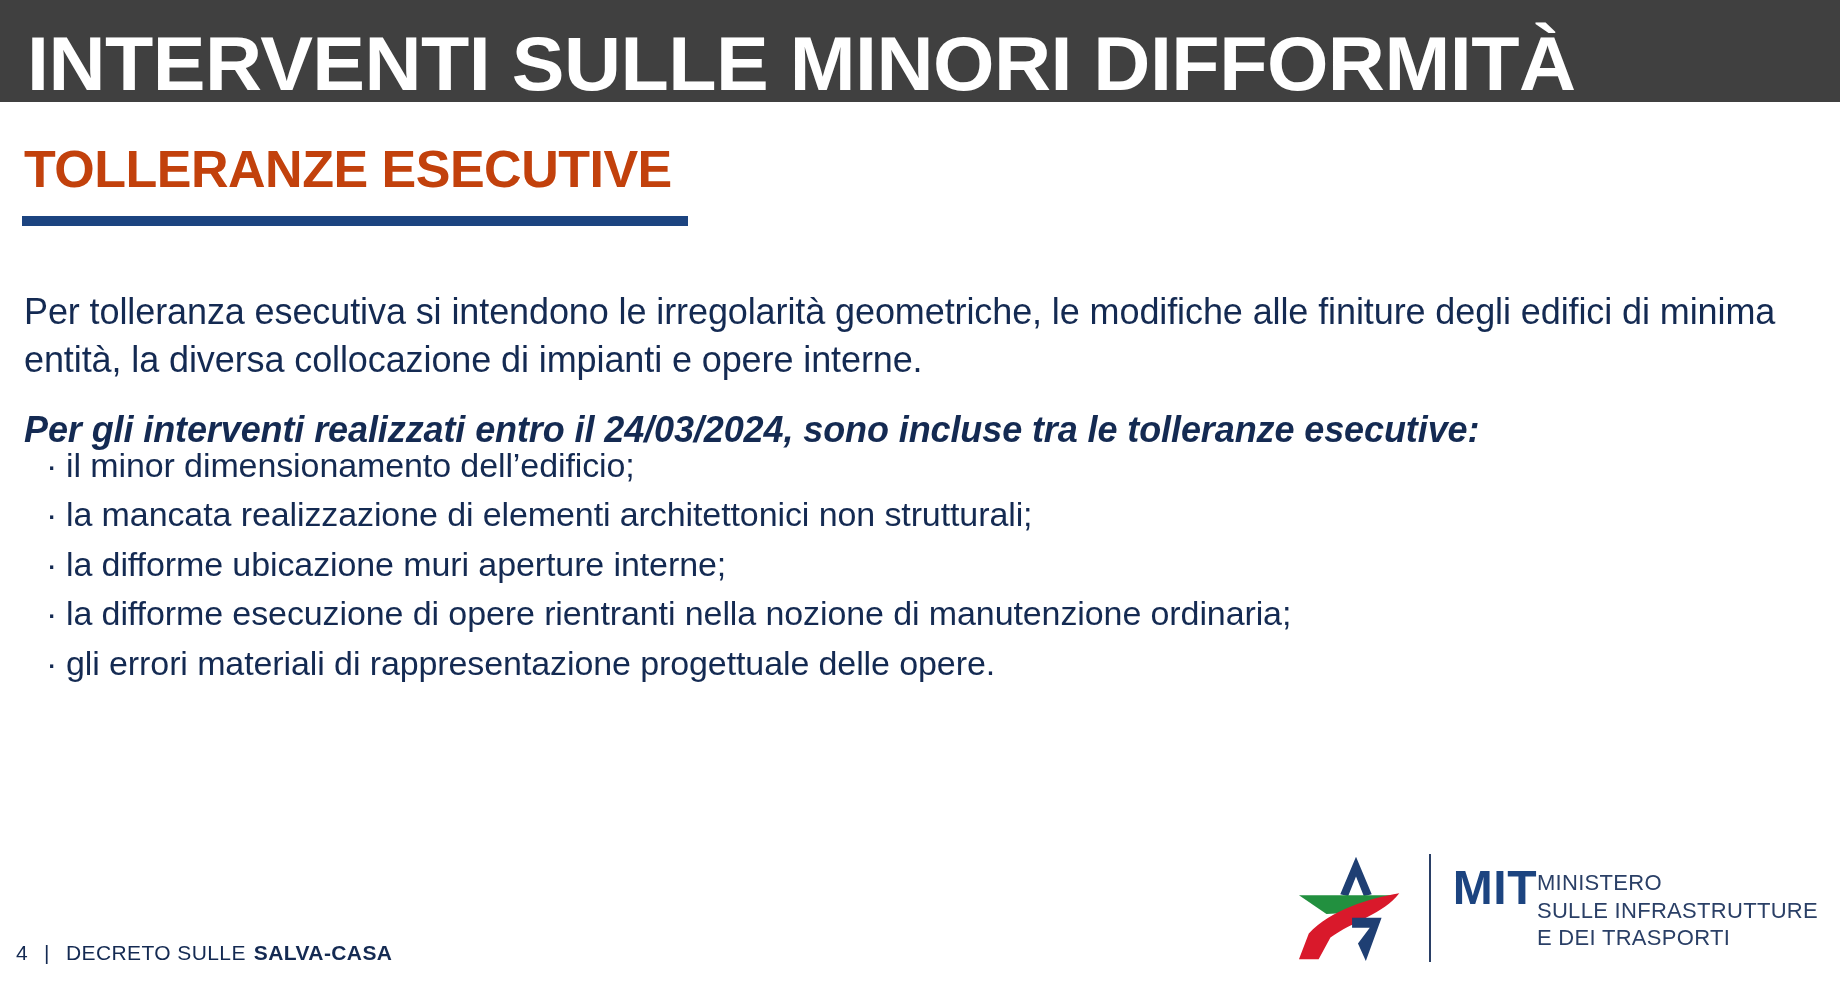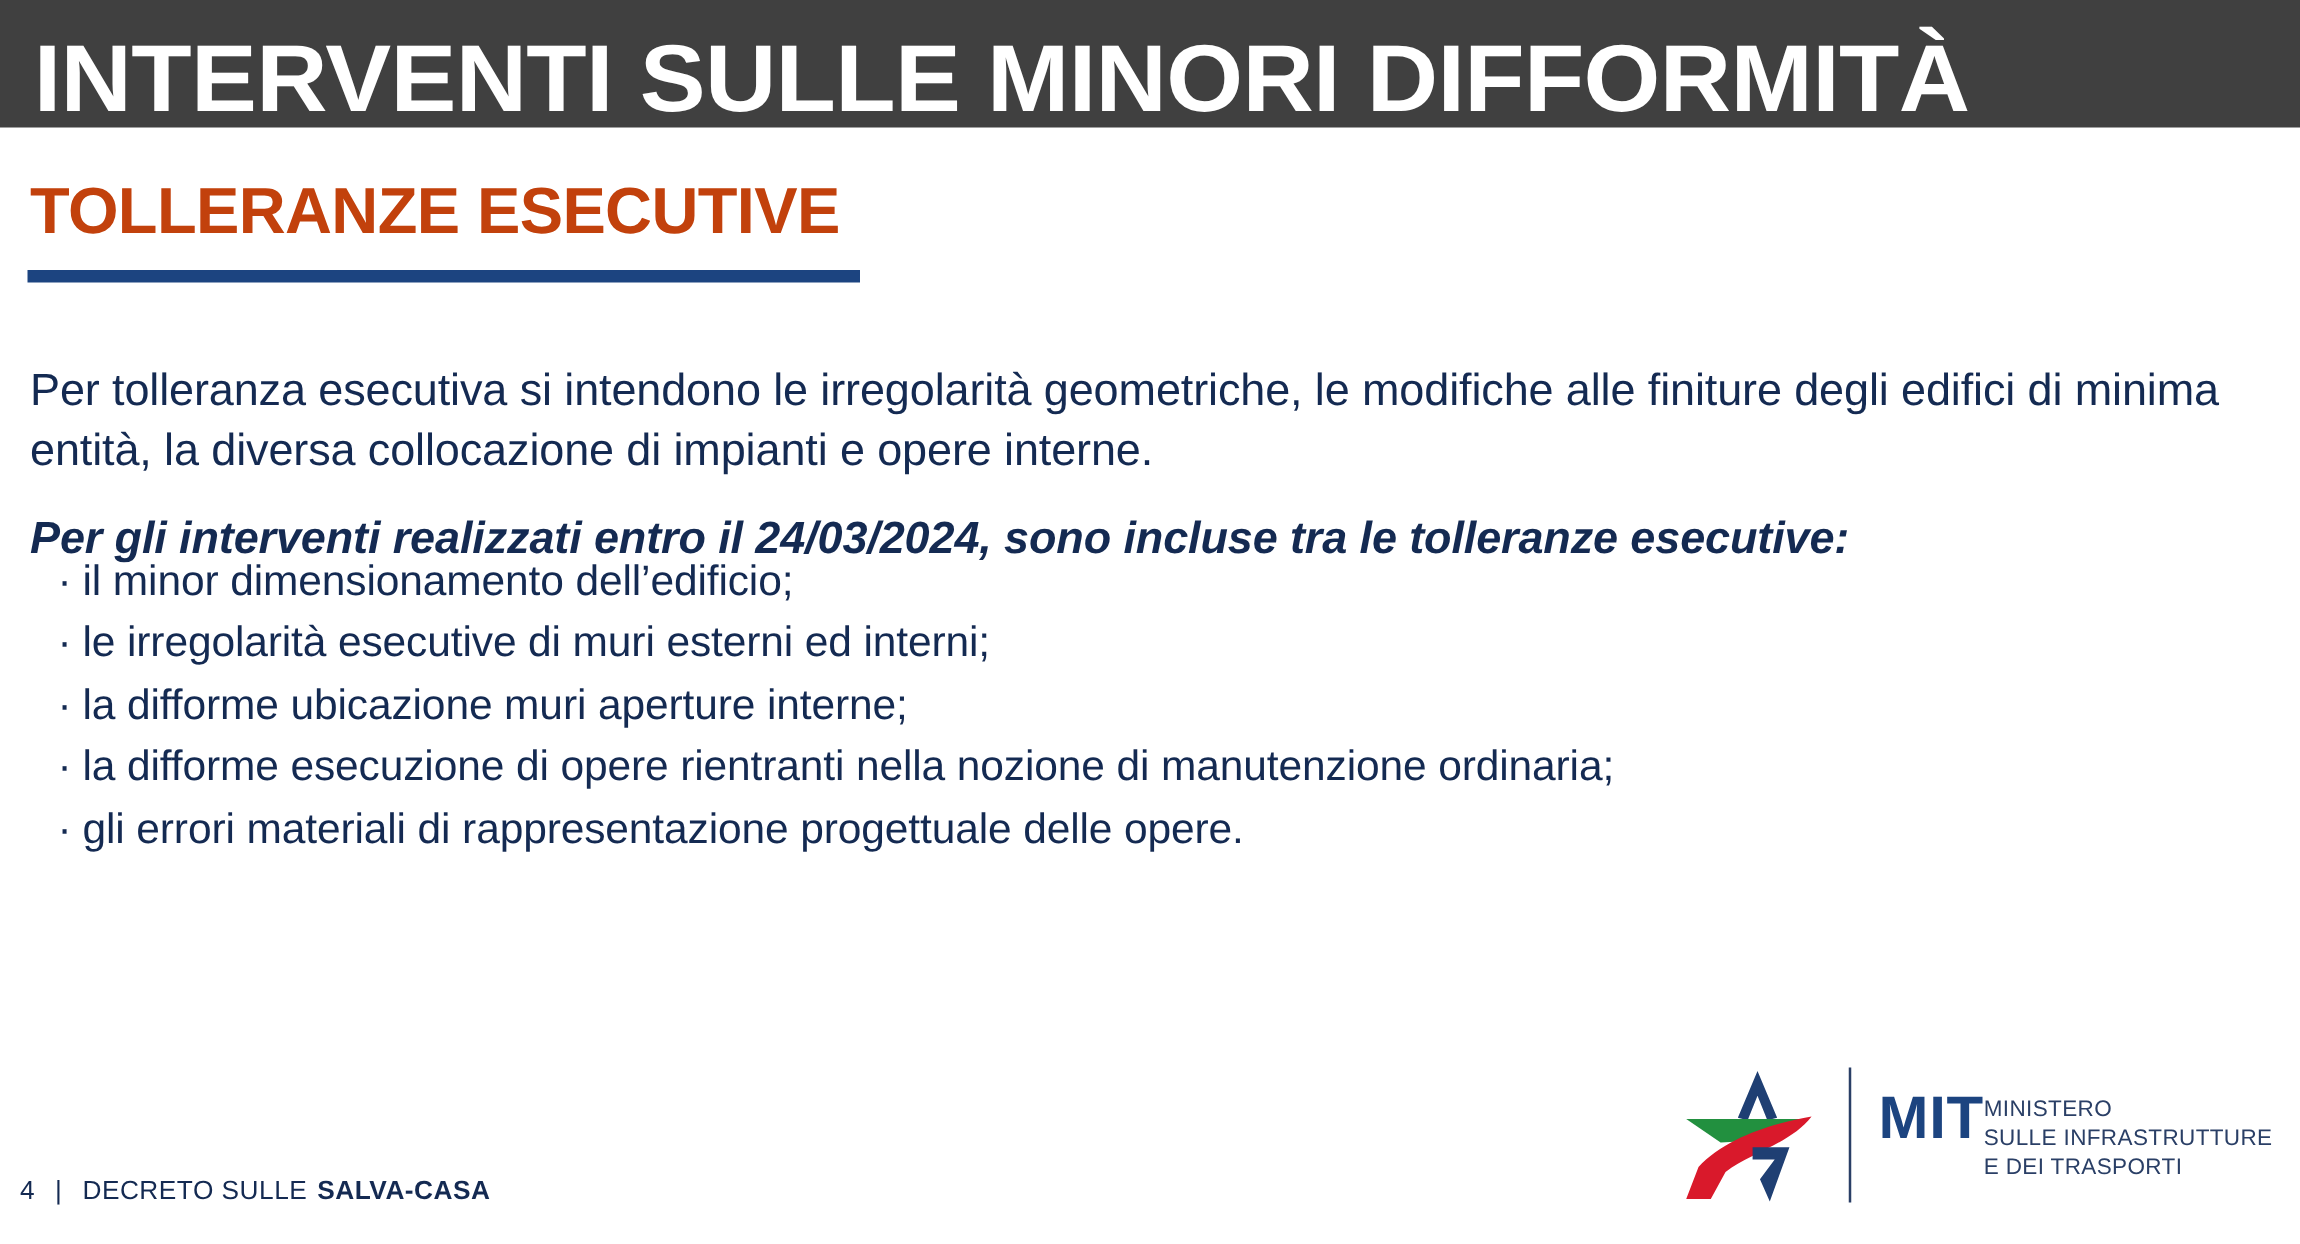--- a/index.html
+++ b/index.html
@@ -144,21 +144,21 @@
   .logo-wordmark { display: flex; flex-direction: row; justify-content: center; }
   .logo-acronym {
     color: #1c4480;
     font-size: 48px;
     font-weight: 700;
     line-height: 0.98;
     letter-spacing: 0.5px;
   }
   .logo-subtitle-line {
     color: #2a3f66;
-    font-size: 18px;
+    font-size: 22px;
     font-weight: 400;
     line-height: 1.26;
     letter-spacing: 0.3px;
   }
   .logo-subtitle-block { margin-top: 5px; }
 </style>
 </head>
 <body>
 
 <div class="header-bar">
@@ -170,21 +170,21 @@
 
 <p class="intro-paragraph">Per tolleranza esecutiva si intendono le irregolarità geometriche, le modifiche alle finiture degli edifici di minima entità, la diversa collocazione di impianti e opere interne.</p>
 
 <p class="emphasis-line">Per gli interventi realizzati entro il 24/03/2024, sono incluse tra le tolleranze esecutive:</p>
 
 <ul class="bullet-list">
   <li class="bullet-item">
     <span class="bullet-dot">·</span><span>il minor dimensionamento dell’edificio;</span>
   </li>
   <li class="bullet-item">
-    <span class="bullet-dot">·</span><span>le irregolarità esecutive di muri esterni ed interni;</span>
+    <span class="bullet-dot">·</span><span>la mancata realizzazione di elementi architettonici non strutturali;</span>
   </li>
   <li class="bullet-item">
     <span class="bullet-dot">·</span><span>la difforme ubicazione muri aperture interne;</span>
   </li>
   <li class="bullet-item">
     <span class="bullet-dot">·</span><span>la difforme esecuzione di opere rientranti nella nozione di manutenzione ordinaria;</span>
   </li>
   <li class="bullet-item">
     <span class="bullet-dot">·</span><span>gli errori materiali di rappresentazione progettuale delle opere.</span>
   </li>

